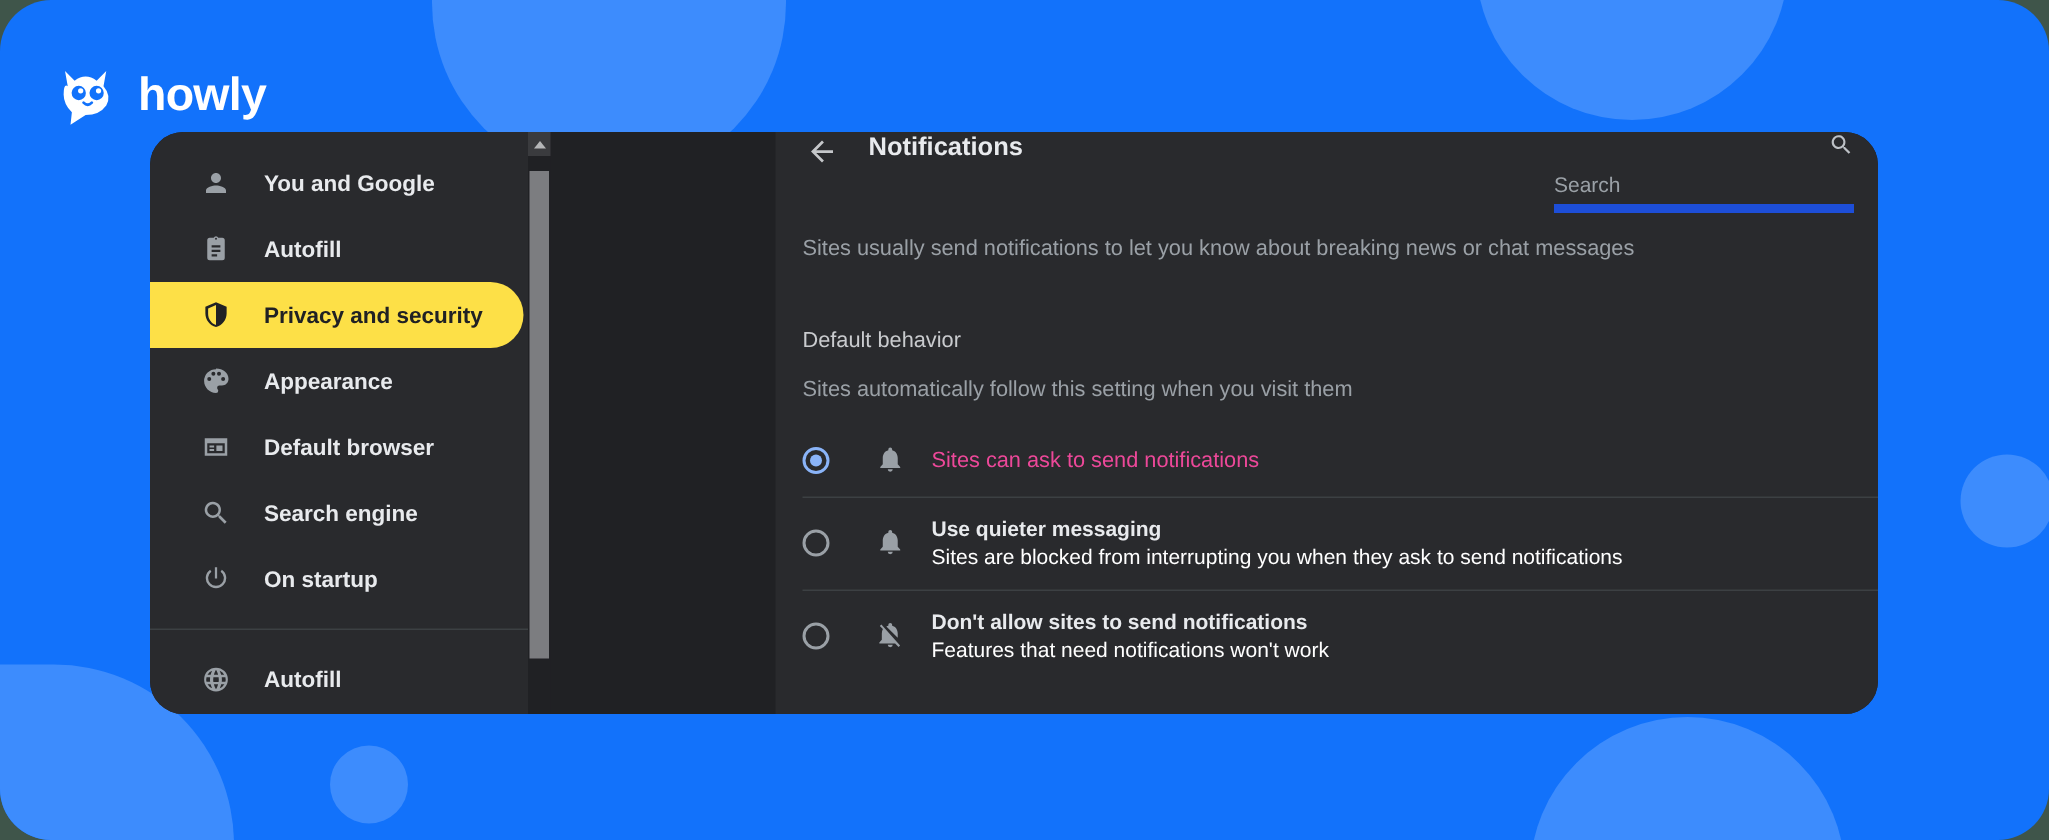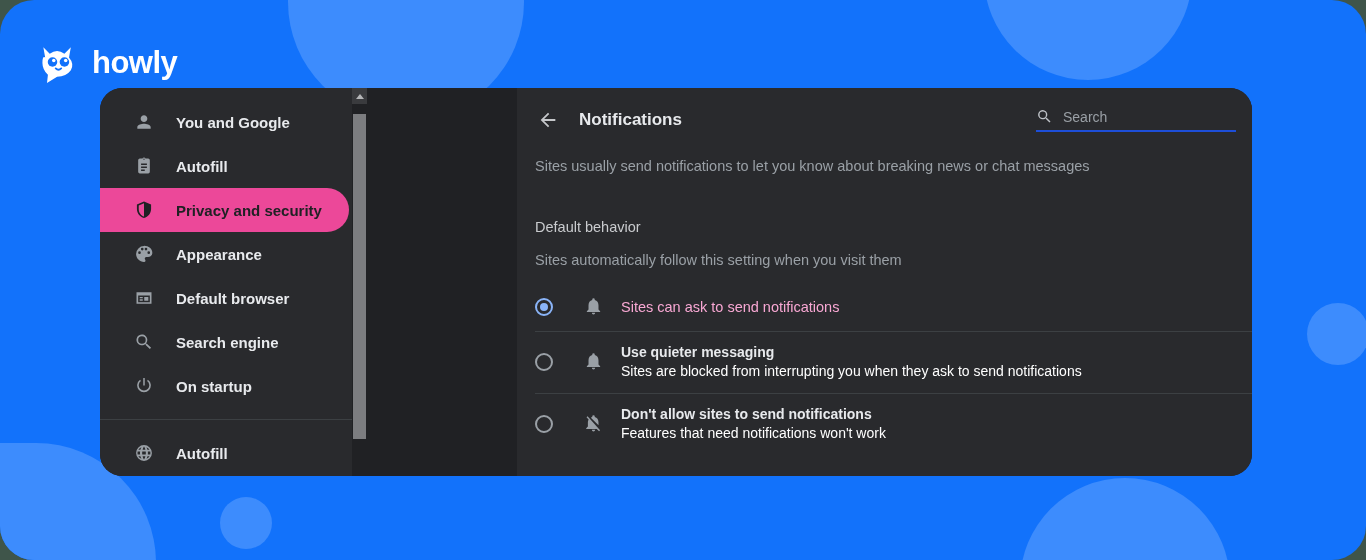--- a/index.html
+++ b/index.html
@@ -83,21 +83,21 @@
     font-weight: bold;
   }
   .nav-item .nav-icon {
     width: 20px; height: 20px;
     flex: 0 0 20px;
     display: flex; align-items: center; justify-content: center;
     color: #9aa0a6;
   }
   .nav-item .nav-icon svg { width: 20px; height: 20px; display: block; fill: currentColor; }
   .nav-item.active {
-    background: #ec4899;
+    background: #fde047;
     color: #202124;
     border-radius: 0 22px 22px 0;
     margin-right: 3px;
   }
   .nav-item.active .nav-icon { color: #202124; }
   .nav-divider {
     height: 1px; background: #3c4043;
     margin: 11px 0 11px 0;
   }
 
@@ -132,21 +132,21 @@
 
   
   .content {
     flex: 1 1 auto;
     background: #292a2d;
     position: relative;
     padding: 0;
     overflow: hidden;
   }
   .content-head {
-    display: flex; align-items: center;
+    display: flex; align-items: flex-start;
     height: 64px;
     padding-left: 18px;
     padding-right: 16px;
     gap: 18px;
   }
   .back-btn {
     width: 26px; height: 26px;
     display: flex; align-items: center; justify-content: center;
     color: #c5c7ca; cursor: pointer; flex: 0 0 26px;
   }
@@ -154,22 +154,23 @@
   .page-title {
     color: #e8eaed;
     font-size: 17px;
     font-weight: bold;
     flex: 0 0 auto;
   }
   .search-box {
     margin-left: auto;
     display: flex; align-items: flex-end; gap: 10px;
     width: 200px;
-    border-bottom: 2px solid #1d4ed8;
+    border-bottom: 6px solid #1d4ed8;
     padding-bottom: 5px;
+    flex-direction: column;
   }
   .search-icon { width: 17px; height: 17px; color: #bdc1c6; flex: 0 0 17px; }
   .search-icon svg { width: 17px; height: 17px; fill: currentColor; display: block; }
   .search-input {
     background: transparent; border: 0; outline: 0;
     color: #c4c7ca; font-size: 14px;
     font-family: "Liberation Sans", sans-serif;
     width: 100%; padding: 0;
   }
   .search-input::placeholder { color: #9aa0a6; opacity: 1; }
@@ -226,21 +227,21 @@
   .radio-icon {
     width: 20px; height: 20px; flex: 0 0 20px;
     margin-right: 18px;
     color: #9aa0a6;
     display: flex; align-items: center; justify-content: center;
   }
   .radio-icon svg { width: 19px; height: 19px; fill: currentColor; display: block; }
   .radio-texts { display: flex; flex-direction: column; gap: 3px; }
   .radio-label { color: #e8eaed; font-size: 14px; font-weight: bold; }
   .radio-desc  { color: #ffffff; font-size: 14px; }
-  .radio-label.single { font-weight: normal; color: #f9a8d4; font-size: 14.5px; }
+  .radio-label.single { font-weight: normal; color: #ec4899; font-size: 14.5px; }
 </style>
 </head>
 <body>
 
 <div id="page">
 
   <div class="blob blob-top-left"></div>
   <div class="blob blob-top-right"></div>
   <div class="blob blob-right-mid"></div>
   <div class="blob blob-bot-right"></div>

